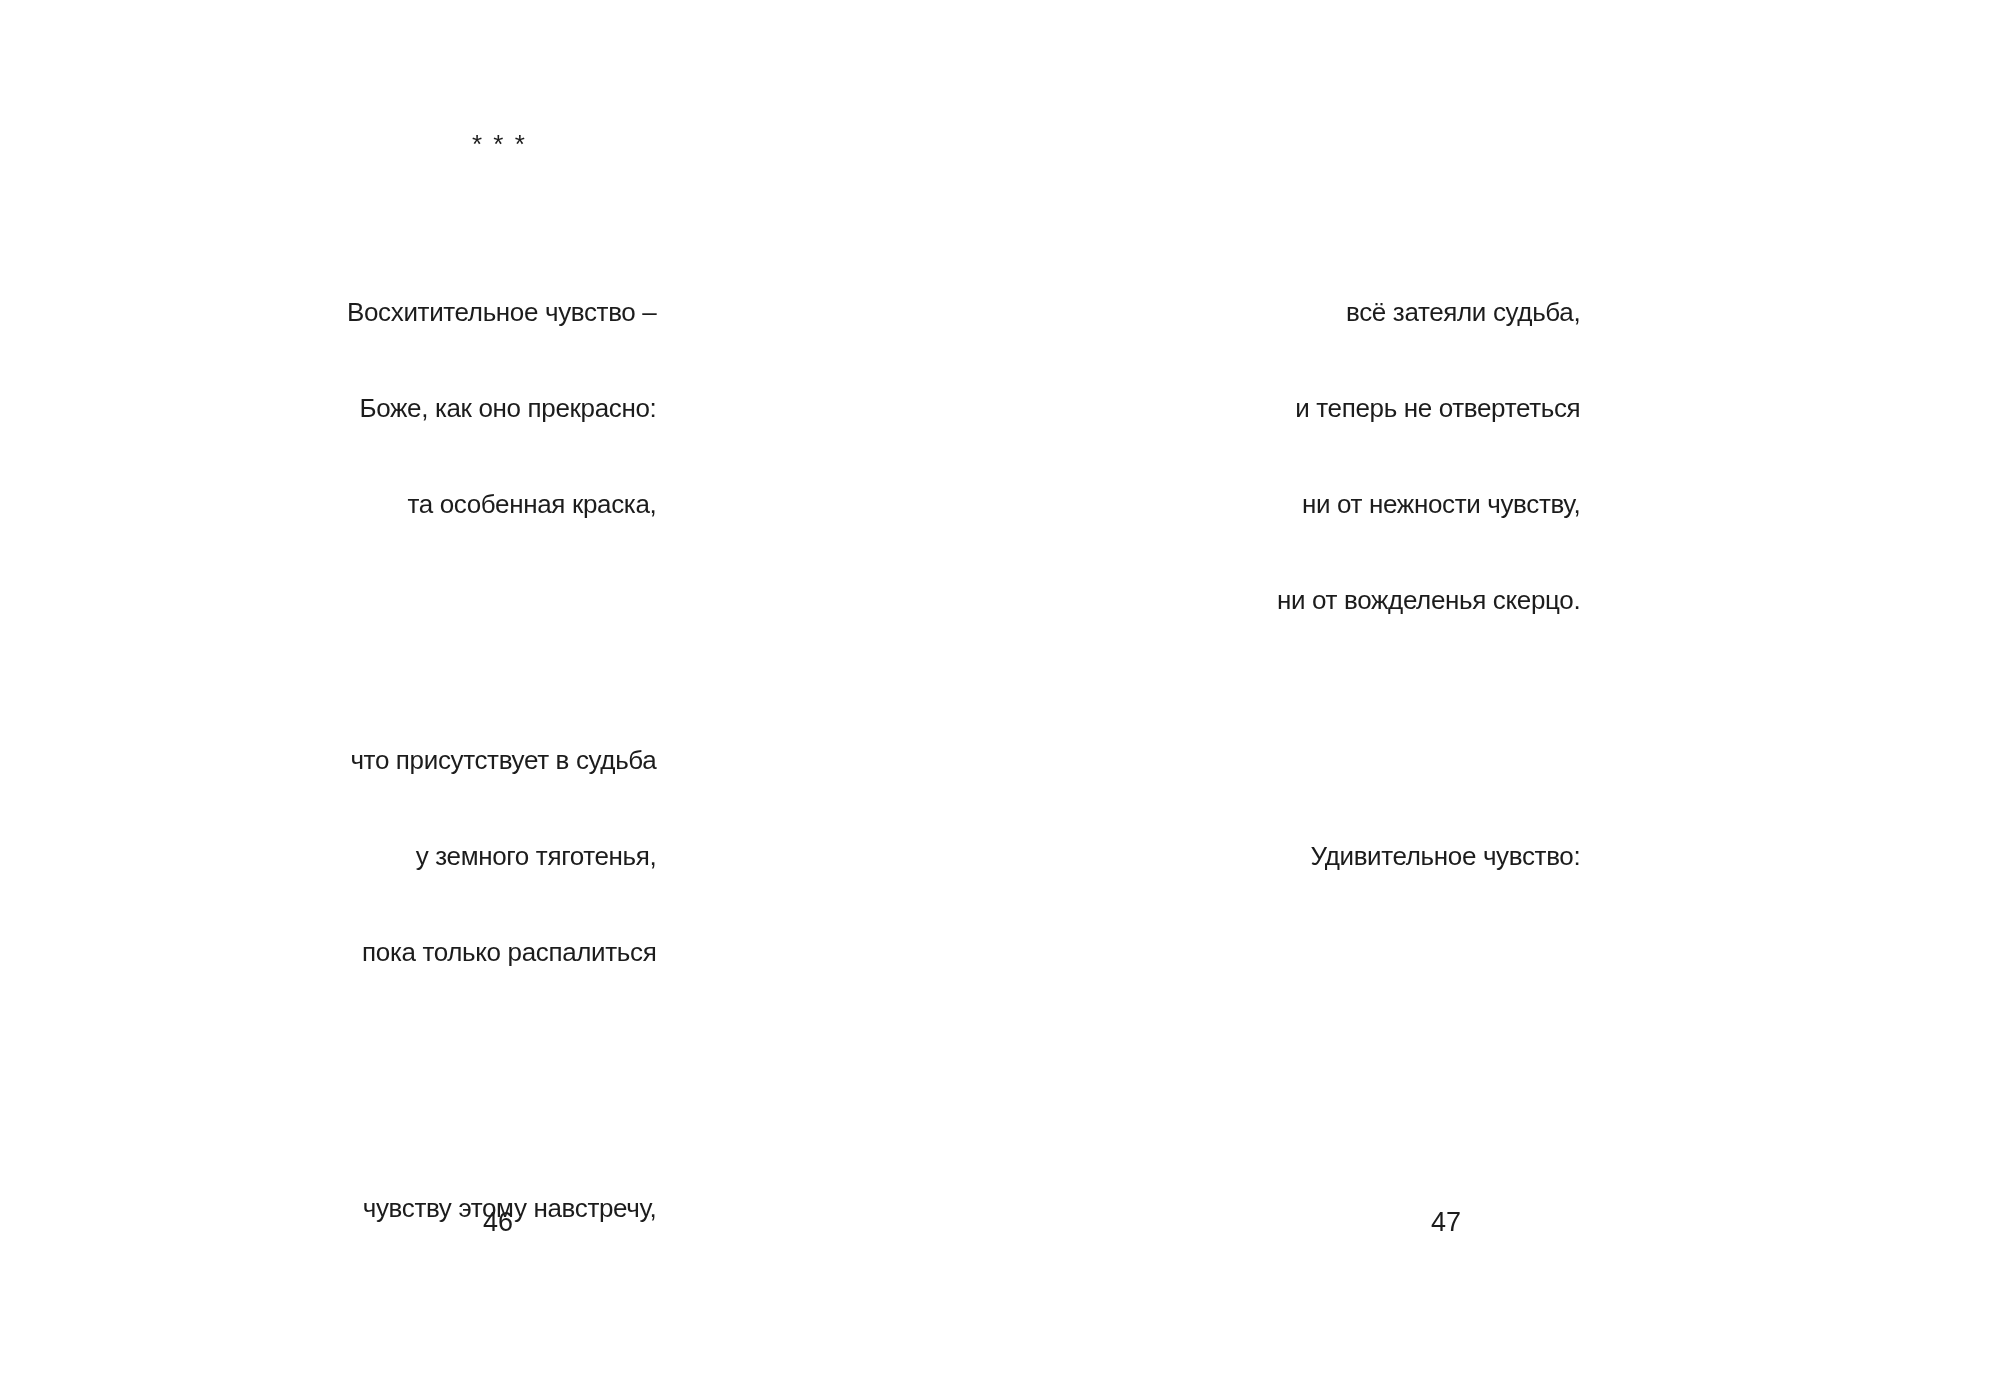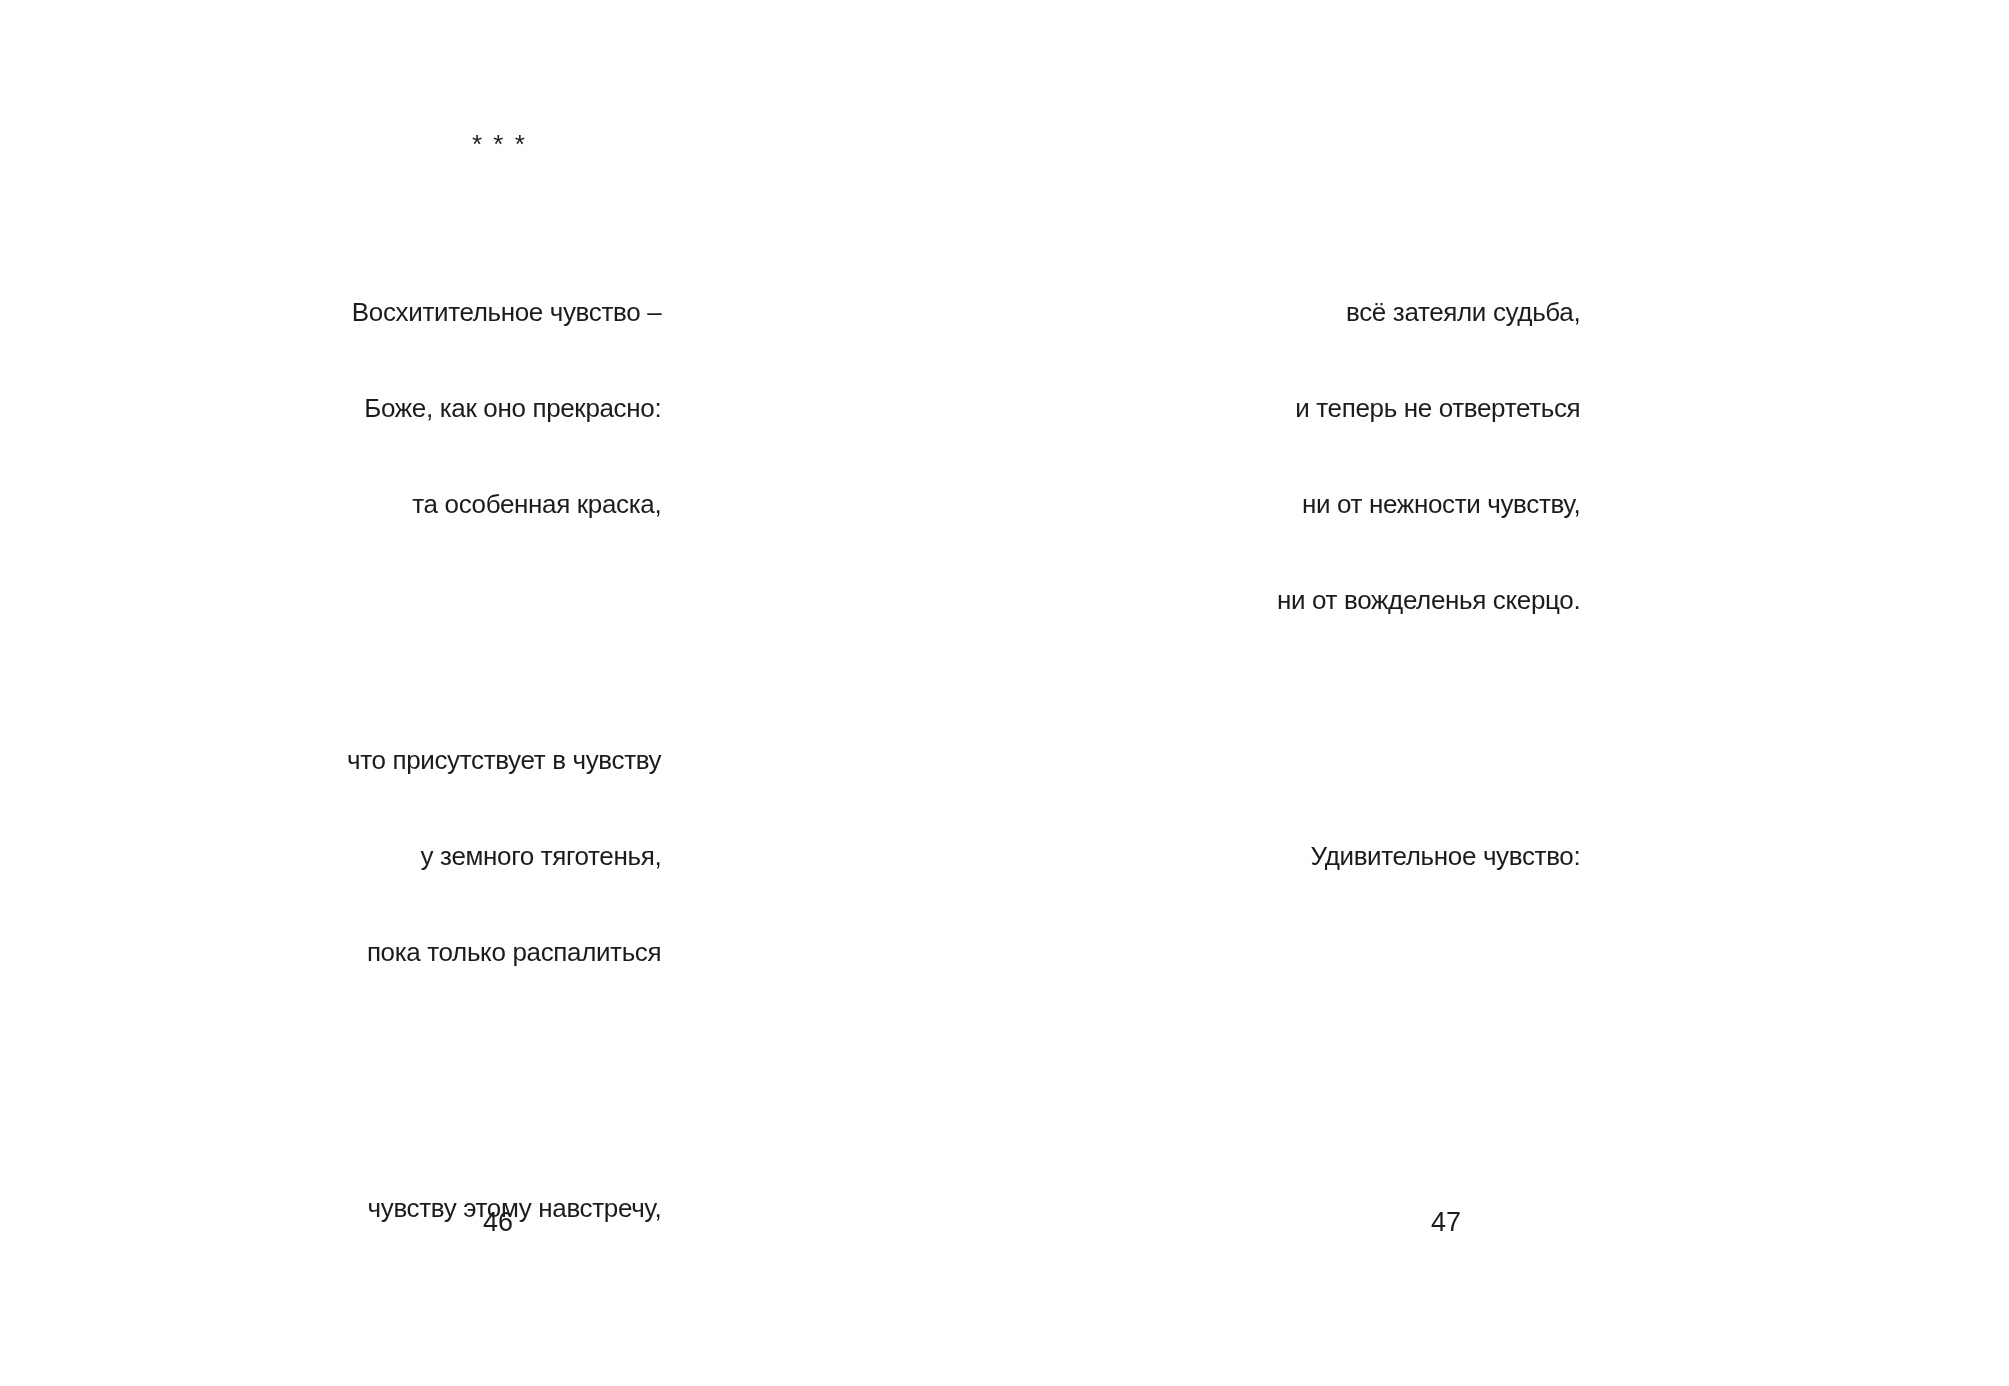--- a/index.html
+++ b/index.html
@@ -70,21 +70,21 @@
 
   <div class="page page-left">
     <div class="ornament">* * *</div>
     <div class="poem">
       <div class="stanza">
         <span class="line">Восхитительное чувство –</span>
         <span class="line">Боже, как оно прекрасно:</span>
         <span class="line">та особенная краска,</span>
       </div>
       <div class="stanza">
-        <span class="line">что присутствует в чувству</span>
+        <span class="line">что присутствует в судьба</span>
         <span class="line">у земного тяготенья,</span>
         <span class="line">пока только распалиться</span>
       </div>
       <div class="stanza">
         <span class="line">чувству этому навстречу,</span>
         
         
         
       </div>
       

